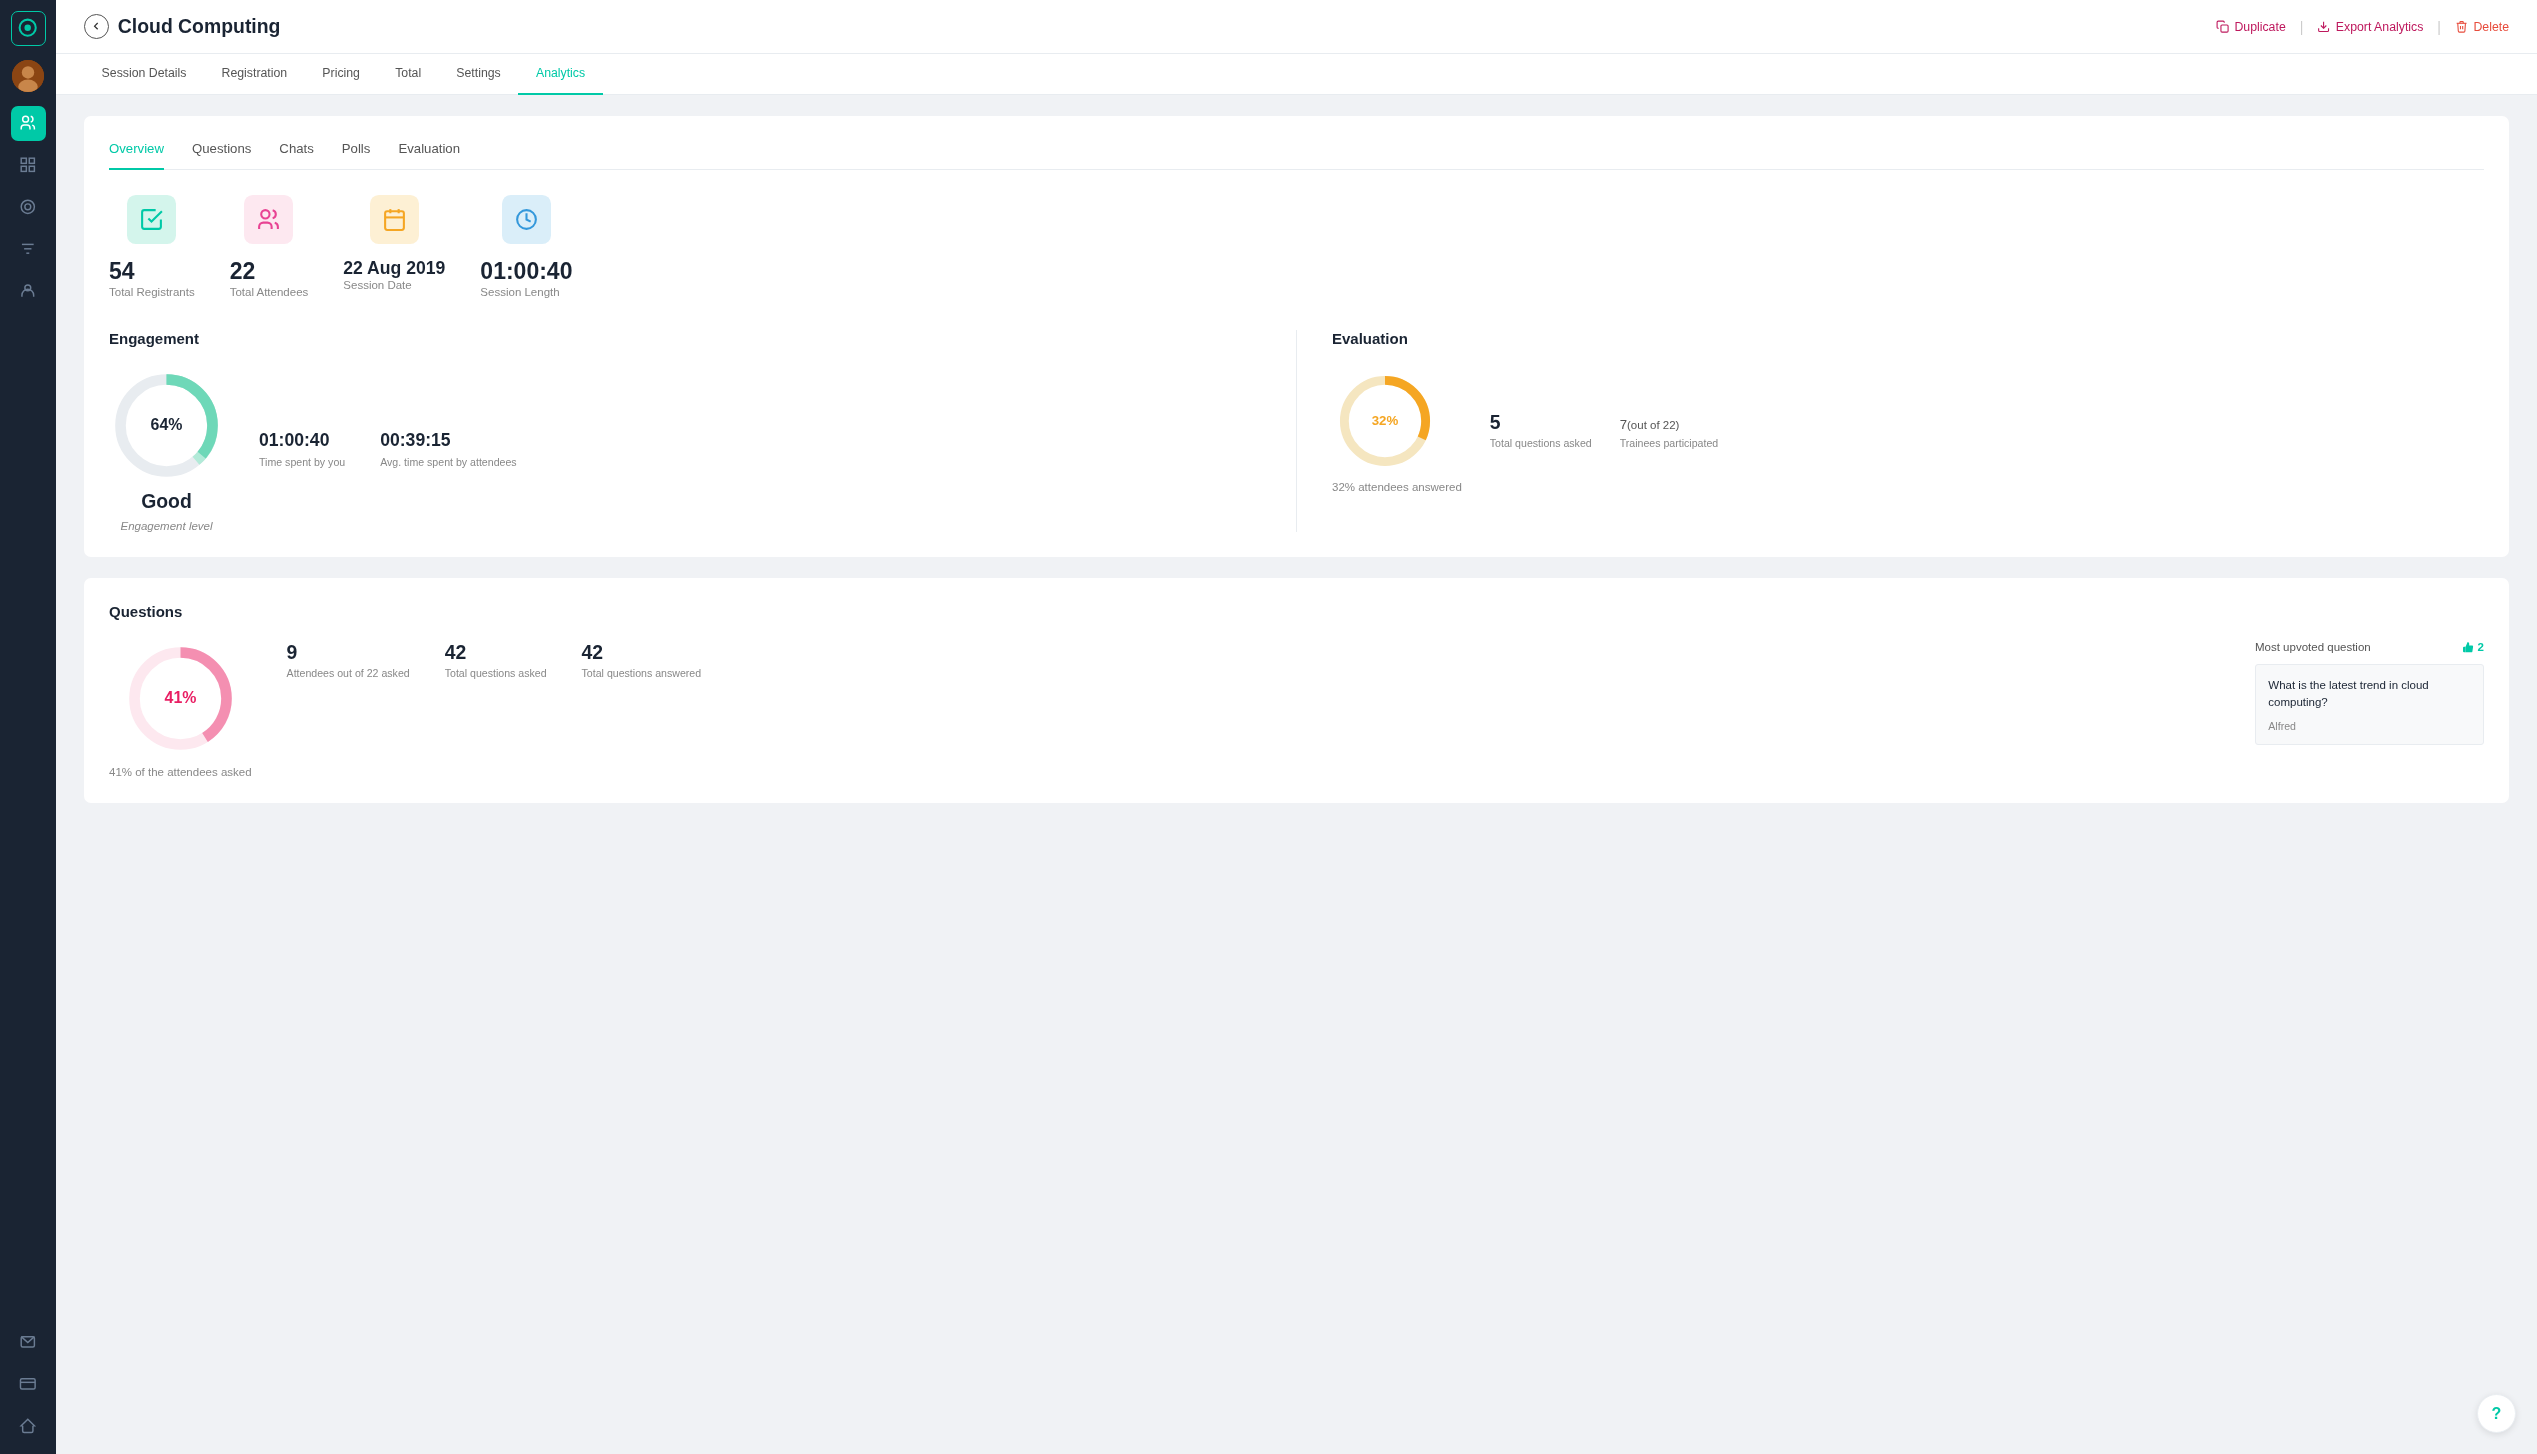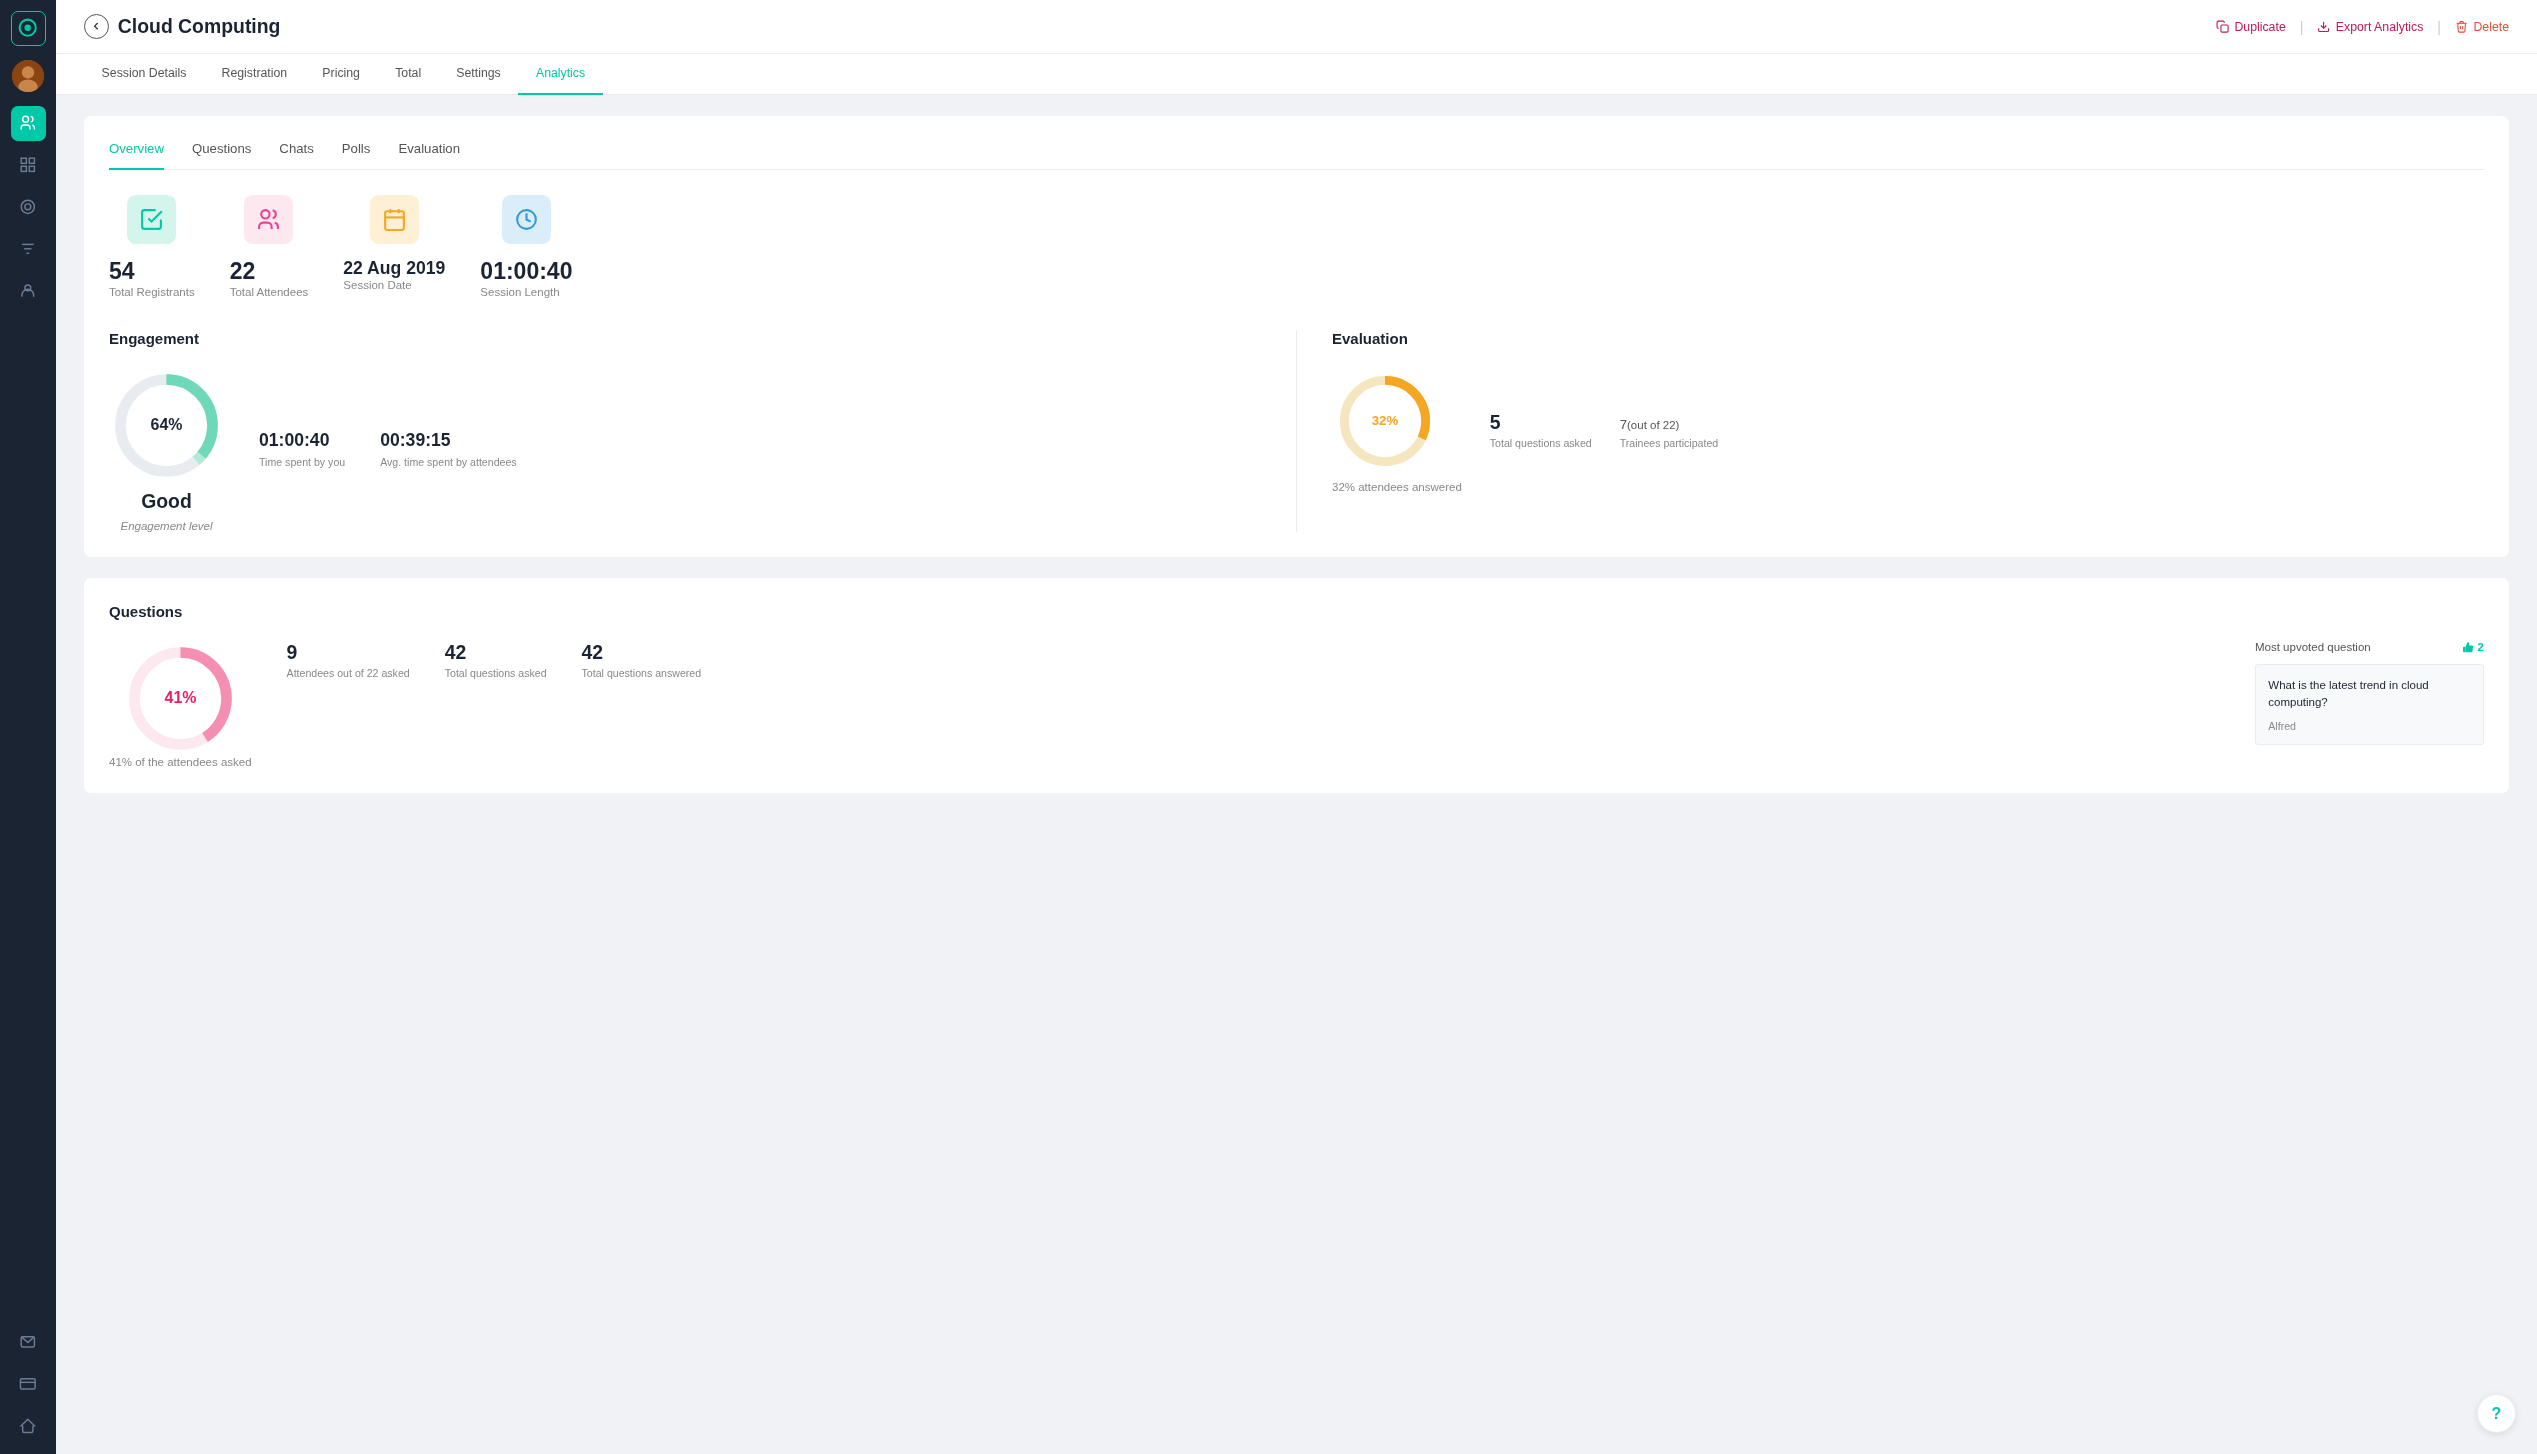--- a/index.html
+++ b/index.html
@@ -214,21 +214,21 @@
     .eval-stat-label { font-size: 10.6px; color: #888; margin-top: 3.5px; }
     .eval-stat-value span { font-size: 13.2px; font-weight: 400; color: #555; }
 
     
     .questions-content {
       display: flex;
       gap: 35px;
       align-items: flex-start;
     }
     .q-pie-wrapper {
-      display: flex; flex-direction: column; align-items: center; gap: 0;
+      display: flex; flex-direction: column; align-items: center; gap: 10px;
       flex-shrink: 0;
     }
     .q-percent-label { font-size: 11.5px; color: #888; }
     .q-stats { display: flex; gap: 35px; flex: 1; }
     .q-stat { }
     .q-stat-value { font-size: 19.4px; font-weight: 700; color: #1a2433; }
     .q-stat-label { font-size: 10.6px; color: #888; margin-top: 3.5px; }
 
     
     .upvoted-panel {

